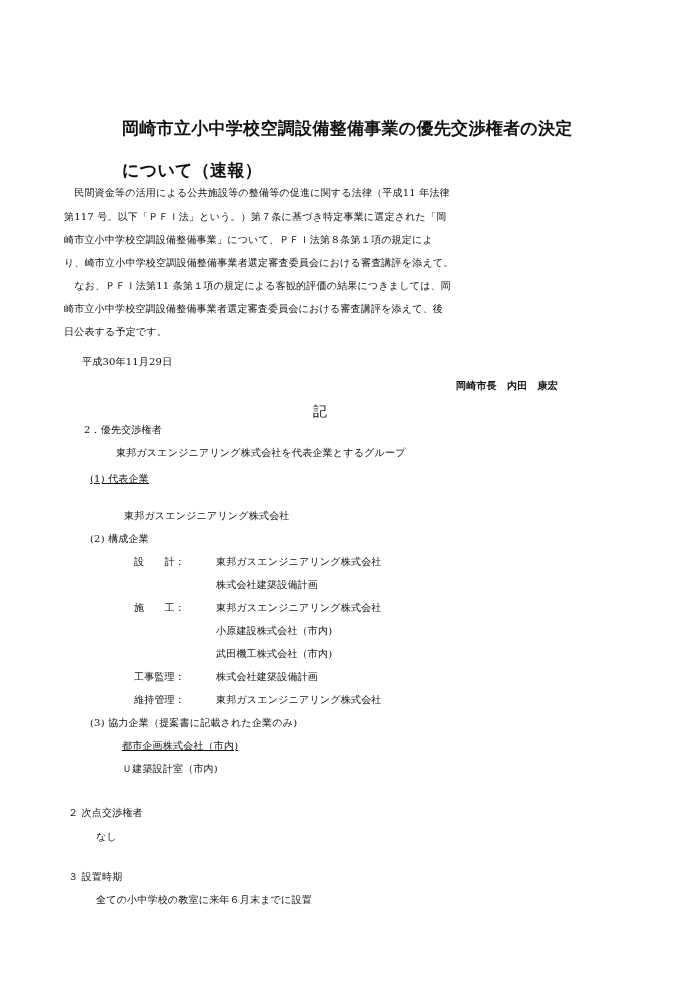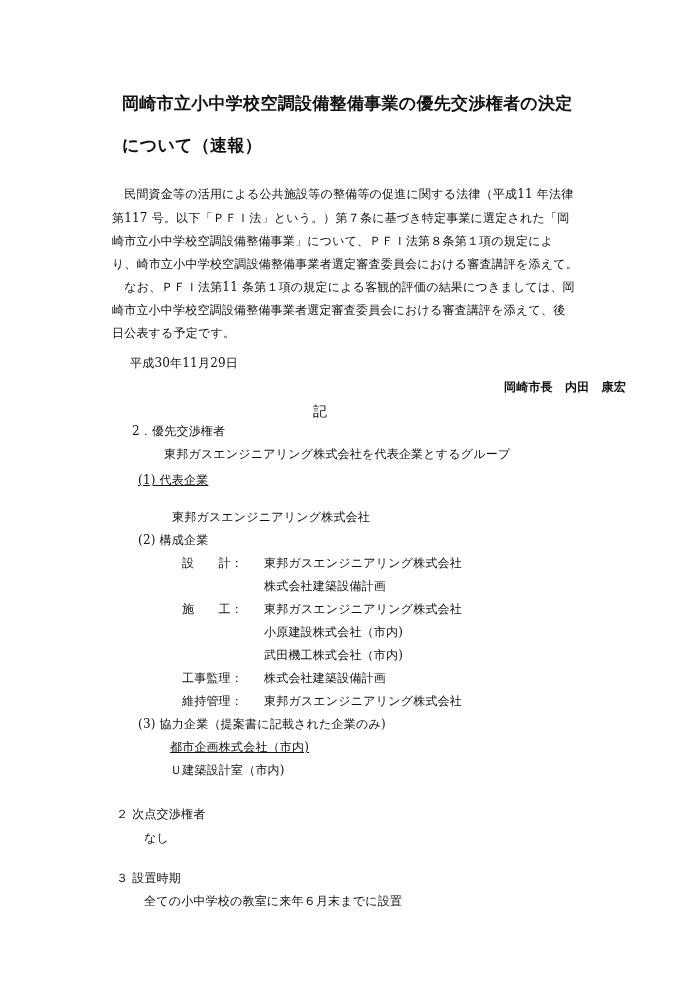--- a/index.html
+++ b/index.html
@@ -2,22 +2,22 @@
 <html><head>
   <meta charset="utf-8">
   <style>
     html, body { margin: 0; padding: 0; background: #ffffff; }
     body {
       width: 700px; height: 992px; position: relative; overflow: hidden;
       font-family: "DejaVu Serif", "Liberation Serif", serif;
       color: #111;
     }
     .abs { position: absolute; white-space: nowrap; }
-    .title { font-family: "DejaVu Sans", "Liberation Sans", sans-serif; font-weight: bold; font-size: 17px; letter-spacing: 0.3px; }
-    .body-text { font-size: 12px; letter-spacing: 0.2px; margin-left: 48px; }
+    .title { font-family: "DejaVu Sans", "Liberation Sans", sans-serif; font-weight: bold; font-size: 17px; letter-spacing: 0.3px; margin-top: 25px; }
+    .body-text { font-size: 10px; letter-spacing: 0.2px; }
     .ki { font-size: 14px; }
   </style>
 </head>
 <body>
 
 <div>
   <div class="abs title" style="left:122px; top:92px;">岡崎市立小中学校空調設備整備事業の優先交渉権者の決定</div>
   <div class="abs title" style="left:122px; top:134px;font-family:Liberation Serif, serif;">について（速報）</div>
 
   <div>

